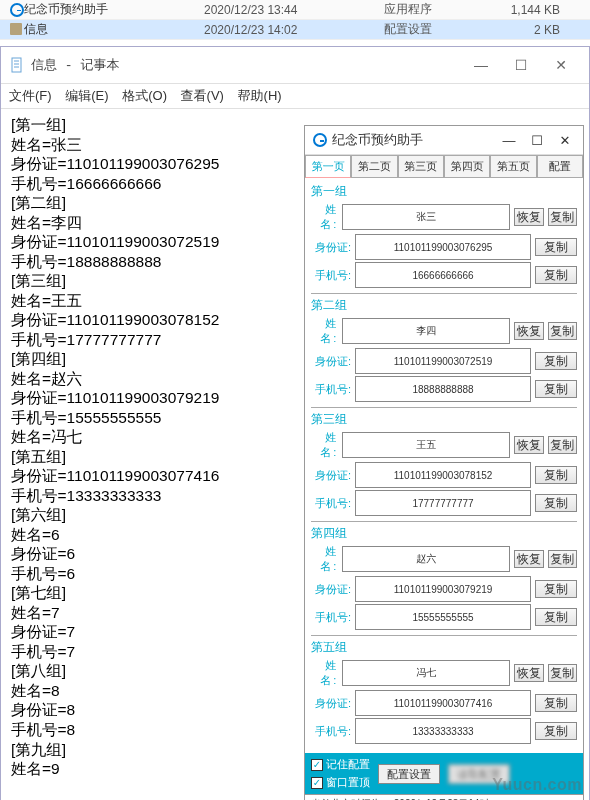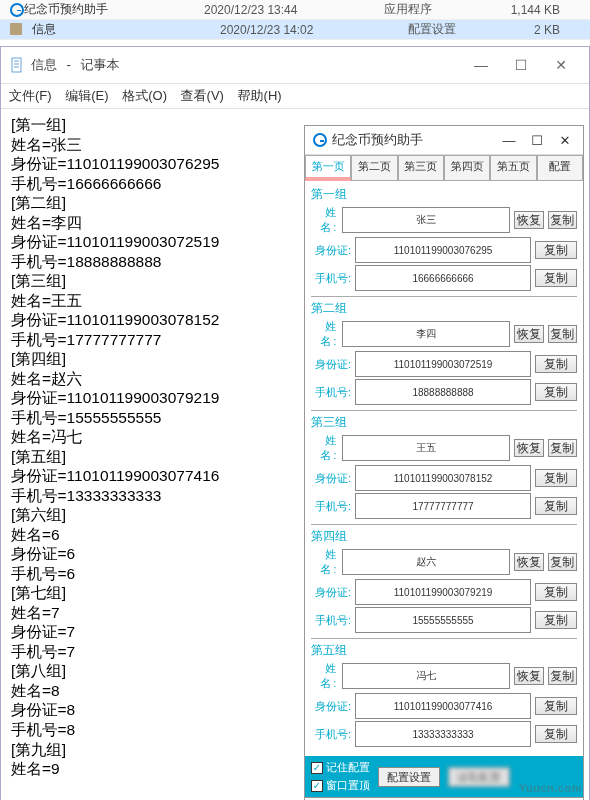--- a/index.html
+++ b/index.html
@@ -1,21 +1,21 @@
 <!DOCTYPE html>
 <html><head>
 <meta charset="utf-8">
 <style>
   * { box-sizing: border-box; margin: 0; padding: 0; font-family: "Microsoft YaHei", "SimSun", Arial, sans-serif; }
   body { width: 590px; height: 800px; background: #fff; overflow: hidden; position: relative; font-size: 12px; }
 
   
   .file-explorer { background: #fff; }
   .file-row { display: flex; align-items: center; padding: 1px 10px; background: #fafafa; border-bottom: 1px solid #eee; font-size: 12px; color: #333; }
-  .file-row.sel { background: #d4e8ff; gap: 8px; }
+  .file-row.sel { background: #d4e8ff; }
   .file-name { flex: 0 0 180px; }
   .file-date { flex: 0 0 180px; color: #555; }
   .file-type { flex: 0 0 100px; color: #555; }
   .file-size { flex: 1; text-align: right; color: #555; padding-right: 20px; }
 
   .clock-icon { width: 14px; height: 14px; border: 2px solid #0078d4; border-radius: 50%; position: relative; display: inline-block; }
   .clock-icon:before { content: ""; position: absolute; width: 4px; height: 1.5px; background: #0078d4; top: 5px; left: 5px; }
   .cfg-icon { width: 14px; height: 14px; display: inline-block; position: relative; }
   .cfg-icon:before { content: ""; position: absolute; width: 12px; height: 12px; background: #b5a27a; border-radius: 1px; }
 
@@ -32,37 +32,37 @@
   .np-content div { white-space: nowrap; }
 
   
   .helper { position: absolute; top: 125px; left: 304px; width: 280px; background: #fff; border: 1px solid #999; }
   .h-title { display: flex; align-items: center; padding: 5px 8px; border-bottom: 1px solid #ddd; }
   .h-title .label { font-size: 13px; color: #333; margin-left: 5px; }
   .h-controls { margin-left: auto; display: flex; gap: 8px; }
   .h-ctrl { width: 20px; height: 14px; display: flex; align-items: center; justify-content: center; font-size: 13px; color: #333; }
   .tabs { display: flex; border-bottom: 1px solid #aaa; }
   .tab { flex: 1; text-align: center; font-size: 11px; padding: 3px 0; border: 1px solid #aaa; border-bottom: none; background: #f4f4f4; color: #333; }
-  .tab.active { background: #fff; border-bottom: 4px solid #fca5a5; margin-bottom: -1px; color: #00aacc; }
+  .tab.active { background: #fff; border-bottom: 1px solid #fca5a5; margin-bottom: -1px; color: #00aacc; }
   .groups { padding: 2px 6px 4px 6px; }
   .group { border-bottom: 1px solid #aaa; padding: 3px 0; }
   .group:last-child { border-bottom: none; }
   .gtitle { color: #00aacc; font-size: 12px; margin-bottom: 2px; }
   .grow { display: flex; align-items: center; margin-bottom: 2px; gap: 4px; }
   .glabel { width: 40px; text-align: right; color: #00aacc; font-size: 11px; letter-spacing: 2px; }
   .glabel.nl { letter-spacing: 0; }
   .ginput { flex: 1; border: 1px solid #888; font-size: 10px; padding: 2px 17px; height: 26px; background: #fff; text-align: center; color: #333; }
   .gbtn { width: 42px; height: 18px; font-size: 12px; background: linear-gradient(#f8f8f8,#e4e4e4); border: 1px solid #888; text-align: center; line-height: 16px; color: #333; }
   .footer { background: #00aacc; padding: 4px 6px; display: flex; flex-wrap: wrap; align-items: center; gap: 8px; color: #fff; font-size: 11px; }
   .chk { display: flex; align-items: center; gap: 3px; }
   .chk-box { width: 12px; height: 12px; border: 1px solid #333; background: #fff; display: flex; align-items: center; justify-content: center; font-size: 10px; color: #00aacc; }
   .f-btn { background: #f0f0f0; border: 1px solid #888; color: #333; padding: 2px 8px; font-size: 11px; height: 20px; }
   .f-btn.blur { background: #e0e0e0; color: #777; filter: blur(2px); }
   .status { background: #fff; border-top: 1px solid #999; padding: 2px 6px; font-size: 10px; color: #333; }
-  .watermark { position: absolute; right: 8px; bottom: 6px; font-size: 11px; color: #666; opacity: 0.45; letter-spacing: 0.5px; font-weight: bold; font-family: Arial; }
+  .watermark { position: absolute; right: 8px; bottom: 6px; font-size: 16px; color: #666; opacity: 0.45; letter-spacing: 0.5px; font-weight: bold; font-family: Arial; }
 </style>
 </head>
 <body>
 
 <div class="file-explorer">
   <div class="file-row">
     <span class="clock-icon"></span>
     <span class="file-name">纪念币预约助手</span>
     <span class="file-date">2020/12/23 13:44</span>
     <span class="file-type">应用程序</span>

